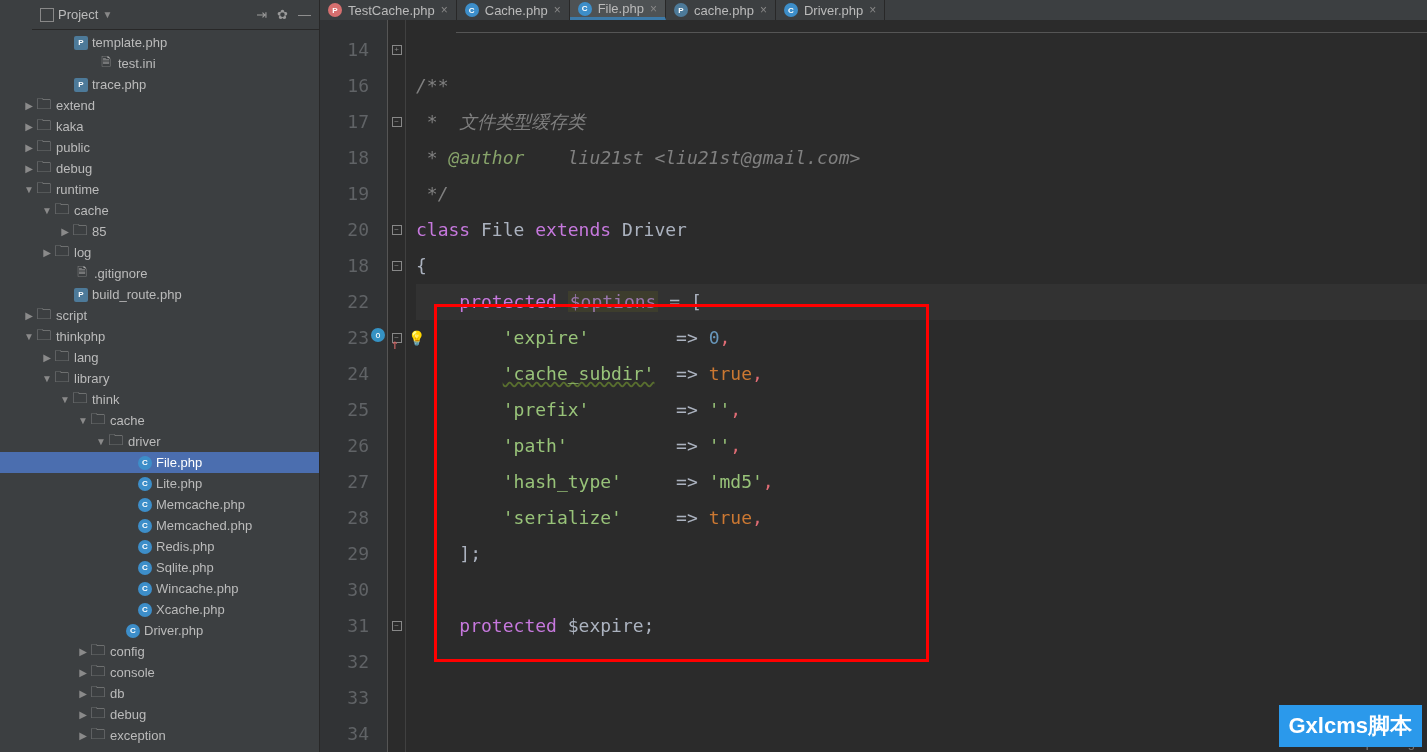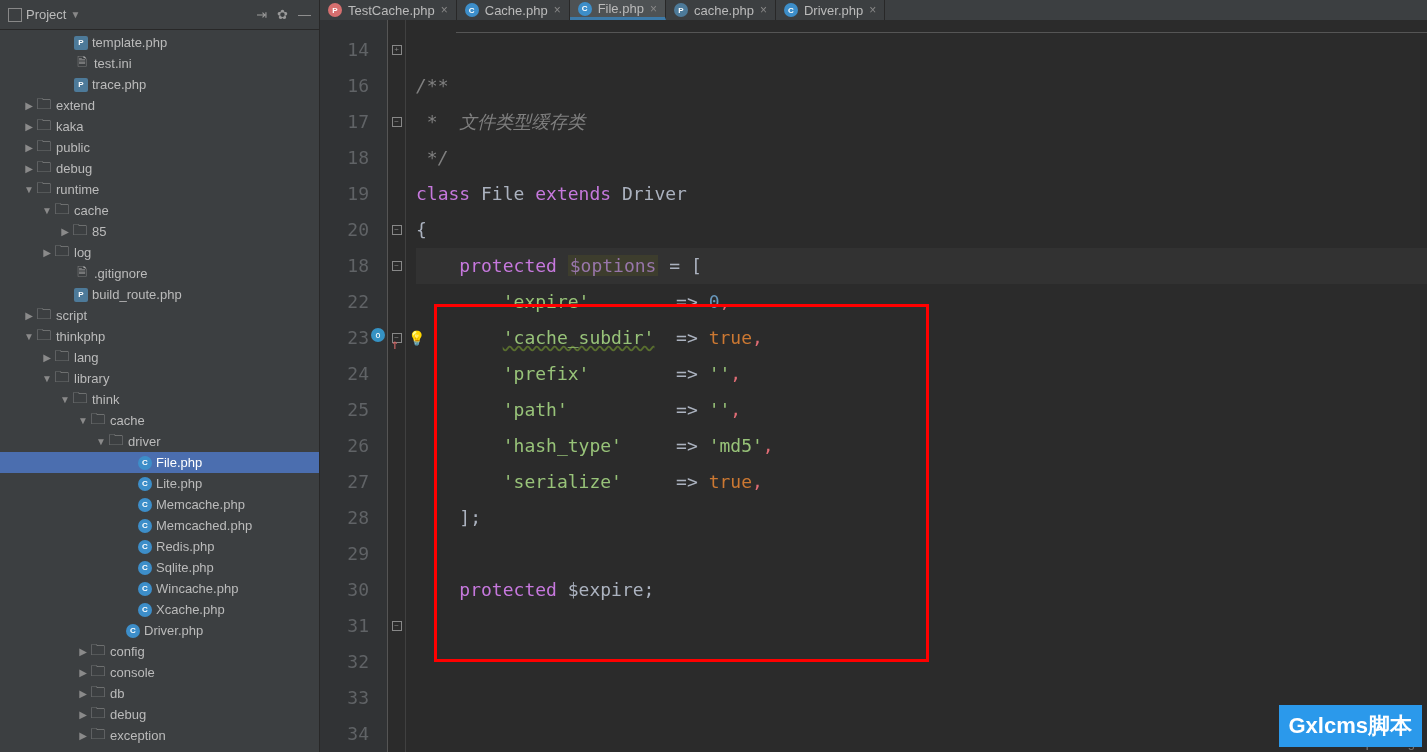--- a/index.html
+++ b/index.html
@@ -24,20 +24,21 @@
   flex-direction: column;
 }
 .sidebar-header {
   height: 30px;
   display: flex;
   align-items: center;
   padding: 0 8px;
   background: #3c3f41;
   border-bottom: 1px solid #282828;
   justify-content: space-between;
+  margin-left: 32px;
 }
 .sidebar-title {
   display: flex;
   align-items: center;
   gap: 4px;
 }
 .sidebar-title .box-icon {
   width: 14px; height: 14px;
   border: 1px solid #888;
   display: inline-block;
@@ -240,21 +241,21 @@
         <span>✿</span>
         <span>—</span>
       </div>
     </div>
     <div class="tree" id="tree">
         <div class="tree-item" style="padding-left: 60px;">
           <span class="toggle"></span>
           <span class="ficon php-icon">P</span>
           <span>template.php</span>
         </div>
-        <div class="tree-item" style="padding-left: 60px;">
+        <div class="tree-item" style="padding-left: 84px;">
           <span class="toggle"></span>
           <span class="ficon file-generic"></span>
           <span>test.ini</span>
         </div>
         <div class="tree-item" style="padding-left: 60px;">
           <span class="toggle"></span>
           <span class="ficon php-icon">P</span>
           <span>trace.php</span>
         </div>
         <div class="tree-item" style="padding-left: 22px;">
@@ -500,20 +501,21 @@
           </div>
           <div class="fm"></div>
           <div class="fm"></div>
           <div class="fm"></div>
         </div>
       <div class="code">
         <div class="bulb" style="left:2px;top:300px;">💡</div>
         <div class="line" style="padding-left:20px;"><hr class="sep"></div>
         <div class="line"><span class="cmt">/**</span></div>
         <div class="line"><span class="cmt"> *  文件类型缓存类</span></div>
+        <div class="line"><span class="cmt"> * </span><span class="cmt-tag">@author</span><span class="cmt">    liu21st &lt;liu21st@gmail.com&gt;</span></div>
         <div class="line"><span class="cmt"> */</span></div>
         <div class="line"><span class="kw">class</span> <span class="ident">File</span> <span class="kw">extends</span> <span class="ident">Driver</span></div>
         <div class="line"><span class="ident">{</span></div>
         <div class="line hl-line">    <span class="kw">protected</span> <span class="var">$options</span> <span class="ident">=</span> <span class="ident">[</span></div>
         <div class="line">        <span class="str">'expire'</span>        <span class="ident">=&gt;</span> <span class="num">0</span><span class="pun">,</span></div>
         <div class="line">        <span class="str wavy">'cache_subdir'</span>  <span class="ident">=&gt;</span> <span class="bool">true</span><span class="pun">,</span></div>
         <div class="line">        <span class="str">'prefix'</span>        <span class="ident">=&gt;</span> <span class="str">''</span><span class="pun">,</span></div>
         <div class="line">        <span class="str">'path'</span>          <span class="ident">=&gt;</span> <span class="str">''</span><span class="pun">,</span></div>
         <div class="line">        <span class="str">'hash_type'</span>     <span class="ident">=&gt;</span> <span class="str">'md5'</span><span class="pun">,</span></div>
         <div class="line">        <span class="str">'serialize'</span>     <span class="ident">=&gt;</span> <span class="bool">true</span><span class="pun">,</span></div>

